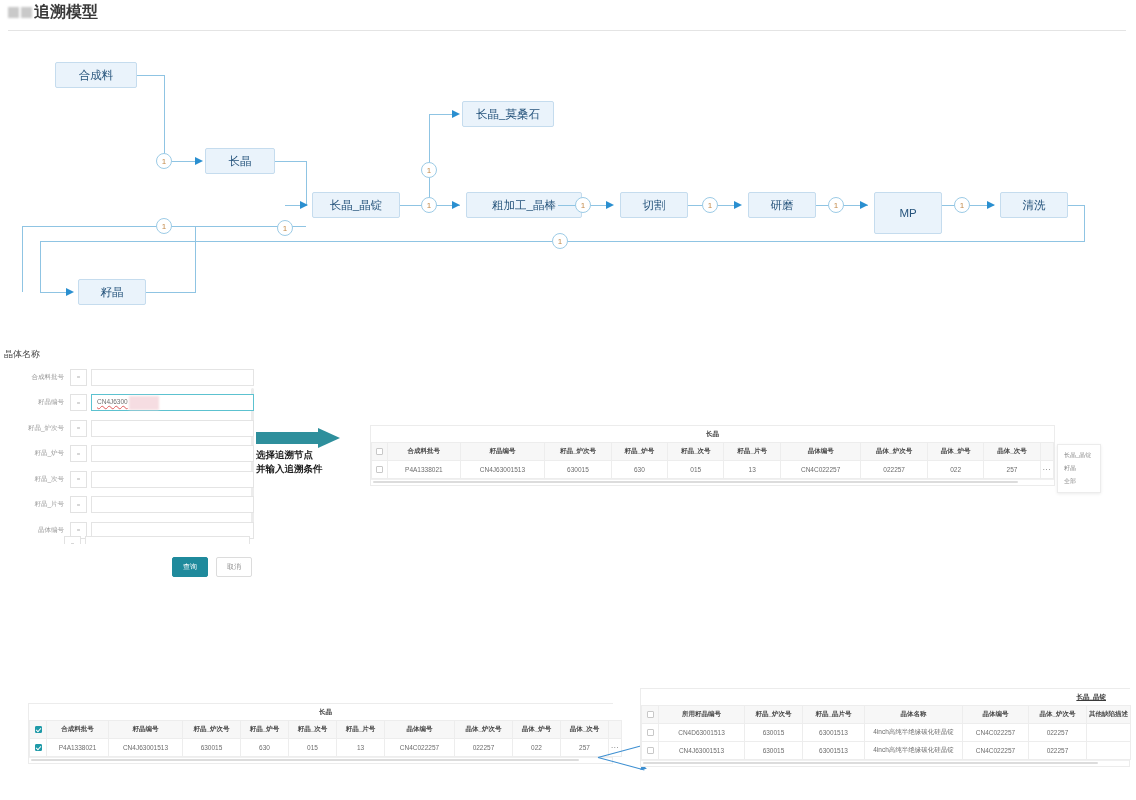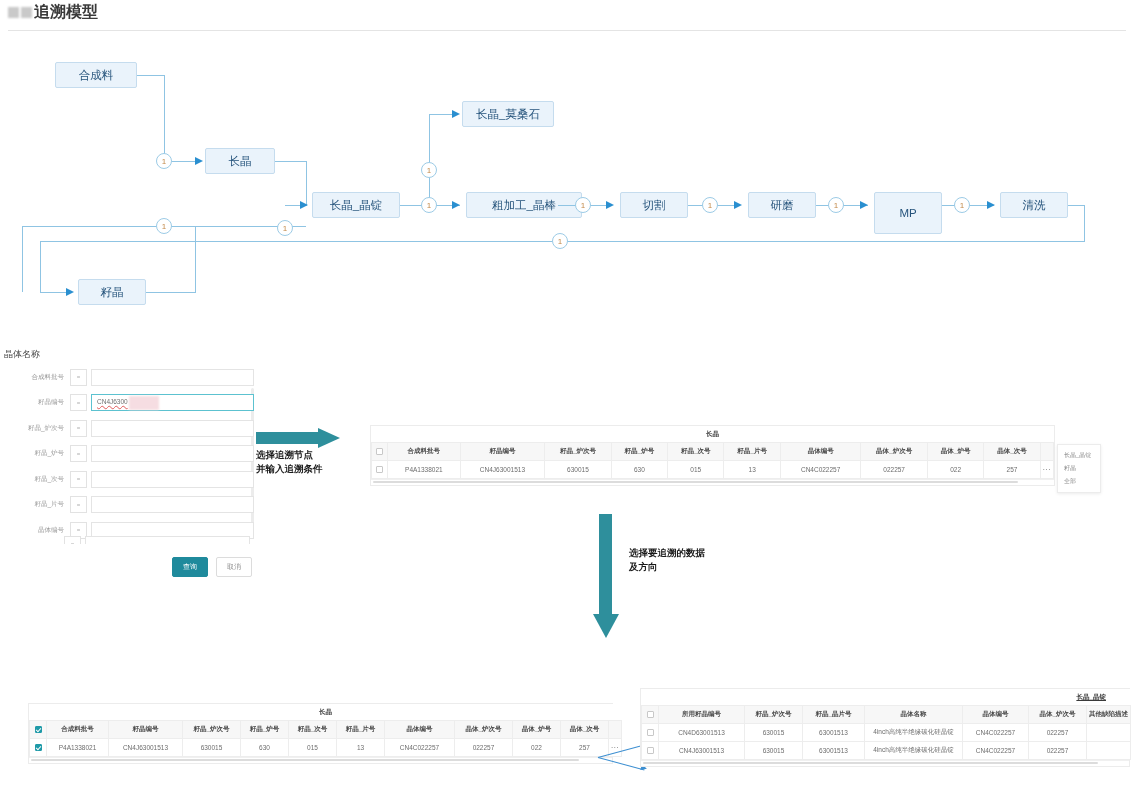--- a/index.html
+++ b/index.html
@@ -273,30 +273,20 @@
 
   <div class="ann" style="left:256px;top:428px;">
     <div class="arrow-right">
       <div class="shaft"></div>
         <div class="head"></div>
     </div>
     <div class="ann-text">选择追溯节点</div>
     <div class="ann-text">并输入追溯条件</div>
   </div>
 
-  <div class="ann" style="left:593px;top:514px;display:flex;align-items:flex-start;">
-    <div class="arrow-down">
-      <div class="shaft"></div>
-        <div class="head"></div>
-    </div>
-    <div style="margin-left:10px;margin-top:32px;">
-      <div class="ann-text">选择要追溯的数据</div>
-      <div class="ann-text">及方向</div>
-    </div>
-  </div>
 
   <div class="tbl-wrap" style="left:370px;top:425px;width:685px;">
     <table class="grid">
       <colgroup>
         <col style="width:16px">
           <col style="width:72px">
           <col style="width:84px">
           <col style="width:66px">
         <col style="width:56px">
           <col style="width:56px">

